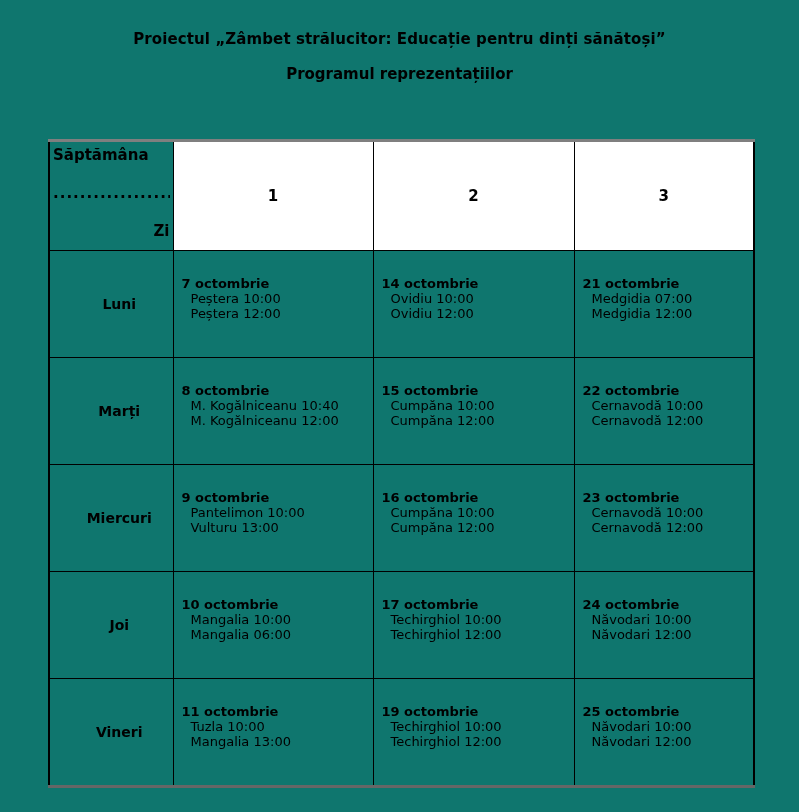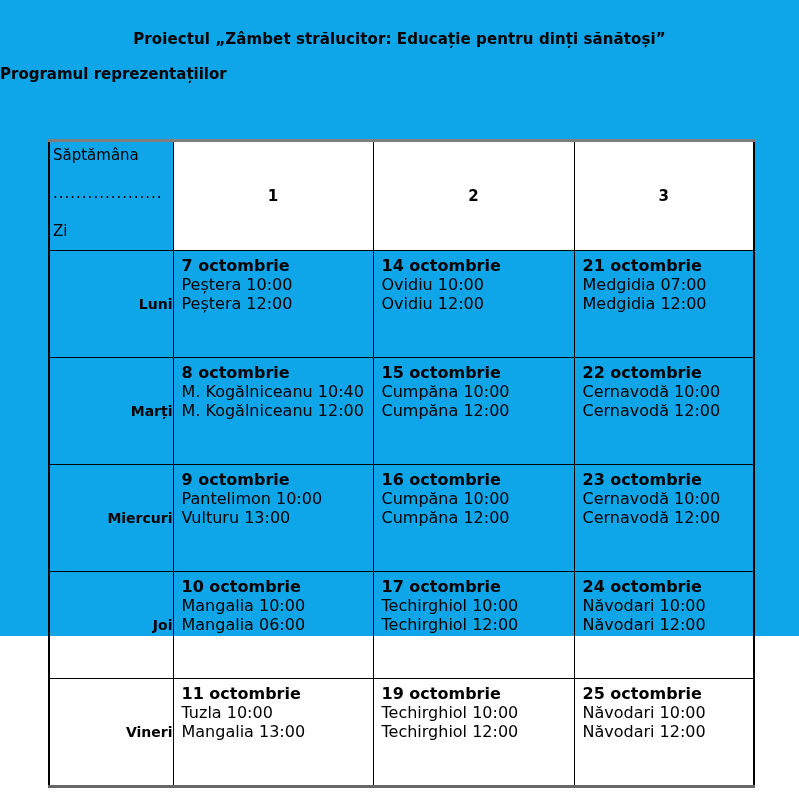--- a/index.html
+++ b/index.html
@@ -4,83 +4,83 @@
 <style>
   * { margin:0; padding:0; box-sizing:border-box; }
   html,body { background:#ffffff; }
   body {
     width:799px; height:812px;
     font-family:"DejaVu Sans","Liberation Sans",sans-serif;
     color:#000000;
     position:relative;
     overflow:hidden;
   }
-  .page { position:relative; width:799px; height:636px; background:#0ea5e9; }
+  .page { position:relative; width:799px; height:812px; background:#0f766e; }
 
   .doc-title {
     position:absolute; top:30px; left:0; width:100%;
     text-align:center; font-weight:bold; font-size:15px;
     letter-spacing:0.1px;
   }
   .doc-subtitle {
     position:absolute; top:65px; left:0; width:100%;
-    text-align:left; font-weight:bold; font-size:15px;
+    text-align:center; font-weight:bold; font-size:15px;
   }
 
   table.schedule {
     position:absolute; top:139px; left:48px;
     border-collapse:collapse; table-layout:fixed;
     width:705px;
     font-size:13.5px;
   }
   table.schedule { border:2px solid #000; border-top:3px solid #7f7f7f; border-bottom:3px solid #666; }
   table.schedule td, table.schedule th { border:1px solid #000; vertical-align:middle; }
 
   col.c-day   { width:124px; }
   col.c-week1 { width:200px; }
   col.c-week2 { width:201px; }
   col.c-week3 { width:180px; }
 
   tr.header-row { height:110px; }
   tr.data-row   { height:106px; }
 
   th.corner-cell {
-    font-weight:normal; font-size:15px;
+    font-weight:bold; font-size:15px;
     padding:4px 3px 10px 3px;
     height:110px;
     margin-left:8px;
   }
   .corner-inner {
     display:flex; flex-direction:column; justify-content:space-between;
     height:100%; text-align:left;
   }
   .corner-top { text-align:left; white-space:nowrap; }
   .corner-dots { text-align:left; letter-spacing:1px; overflow:hidden; white-space:nowrap; }
-  .corner-bottom { text-align:left; }
+  .corner-bottom { text-align:right; }
 
   th.week-cell {
     font-weight:bold; font-size:15px; text-align:center; vertical-align:middle;
     background:#ffffff;
   }
 
   td.day-cell {
     font-weight:bold; font-size:14px;
-    padding-left:16px; text-align:right; vertical-align:middle;
+    padding-left:16px; text-align:center; vertical-align:middle;
   }
   td.data-cell {
     vertical-align:top; padding:0;
   }
   .cell-stack {
-    display:flex; flex-direction:column; justify-content:flex-start;
+    display:flex; flex-direction:column; justify-content:center;
     height:106px; padding:5px 6px 16px 8px;
-    font-size:16px;
+    font-size:13px;
   }
   .cell-date { font-weight:bold; }
   .cell-date.bold { font-weight:bold; }
-  .cell-entry { font-weight:normal; }
+  .cell-entry { font-weight:normal;margin-left:9px; }
 </style>
 </head>
 <body>
 
 <div class="page">
 
   <div class="doc-title">Proiectul „Zâmbet strălucitor: Educație pentru dinți sănătoși”</div>
   <div class="doc-subtitle">Programul reprezentațiilor</div>
 
   <table class="schedule">

